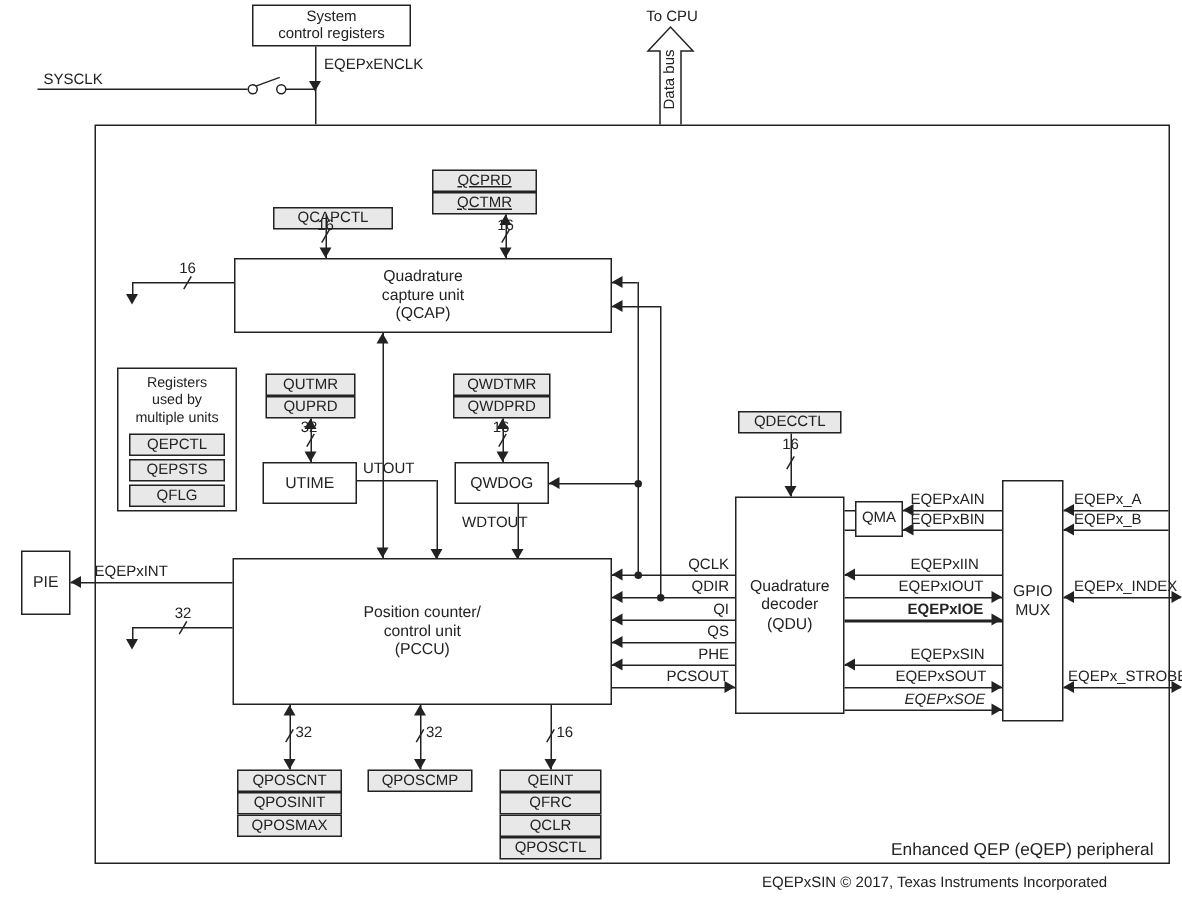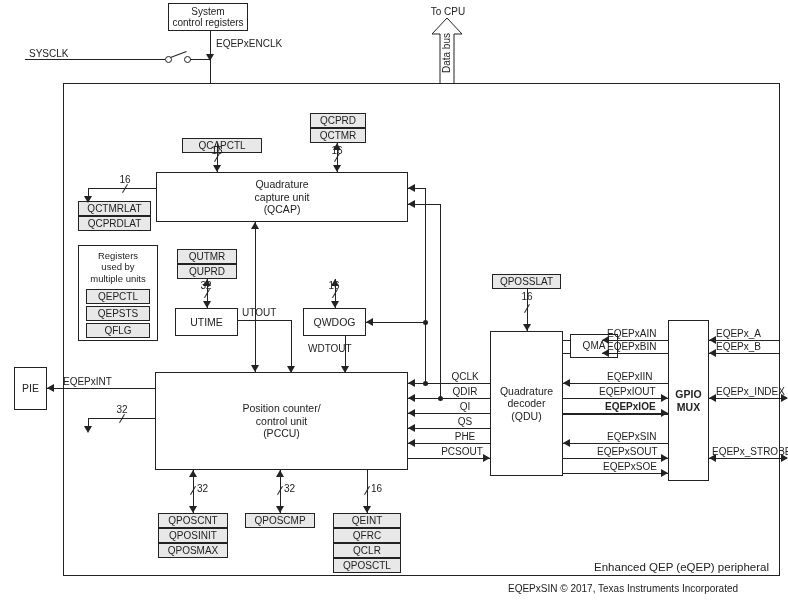--- a/index.html
+++ b/index.html
@@ -30,41 +30,41 @@
     background: #e8e8e8;
     display: flex;
     align-items: center;
     justify-content: center;
     box-sizing: border-box;
     height: 15px;
     font-size: 10px;
   }
   .reg-abs { position: absolute; }
   .label { position: absolute; font-size: 10px; }
-  .label-r { text-align: center; }
+  .label-r { text-align: right; }
   .label-c { text-align: center; }
   .vtext { writing-mode: vertical-rl; transform: rotate(180deg); }
   .copyright { position: absolute; font-size: 10px; }
   
   .hline { position: absolute; height: 1px; background: #222; }
   .vline { position: absolute; width: 1px; background: #222; }
   .dot  { position: absolute; width: 5px; height: 5px; border-radius: 50%; background: #222; }
   .arrow-r { position: absolute; width: 0; height: 0; border-top: 4px solid transparent; border-bottom: 4px solid transparent; border-left: 7px solid #222; }
   .arrow-l { position: absolute; width: 0; height: 0; border-top: 4px solid transparent; border-bottom: 4px solid transparent; border-right: 7px solid #222; }
   .arrow-d { position: absolute; width: 0; height: 0; border-left: 4px solid transparent; border-right: 4px solid transparent; border-top: 7px solid #222; }
   .arrow-u { position: absolute; width: 0; height: 0; border-left: 4px solid transparent; border-right: 4px solid transparent; border-bottom: 7px solid #222; }
   .open-circle { position: absolute; width:7px; height:7px; border:1px solid #222; border-radius:50%; background:#fff; box-sizing:border-box; }
   .slash { position: absolute; width: 10px; height: 1px; background: #222; transform: rotate(-60deg); }
 </style>
 </head>
 <body>
 
 <div class="stage">
 
-  <div class="box" style="left:168px; top:3px; width:80px; height:28px; font-size:10px; line-height:1.1;">
+  <div class="box" style="left:168px; top:3px; width:106px; height:28px; font-size:10px; line-height:1.1;">
     <span style="white-space:pre-line;">System
 control registers</span>
   </div>
   <div class="vline" style="left:210px; top:31px; height:52px;"></div>
   <div class="arrow-d" style="left:206px; top:54px;"></div>
   <div class="label" style="left:216px; top:38px;">EQEPxENCLK</div>
 
   <div class="label" style="left:29px; top:48px;">SYSCLK</div>
   <div class="hline" style="left:25px; top:59px; width:140px;"></div>
   <div class="open-circle" style="left:165px; top:56px;"></div>
@@ -89,42 +89,34 @@
   </div>
 
   <div class="reg reg-abs" style="left:182px; top:138px; width:80px;">
       <span>QCAPCTL</span>
     </div>
   <div class="label label-c" style="left:208px; top:145px; width:18px;">16</div>
   <div class="vline" style="left:217px; top:143px; height:29px;"></div>
   <div class="slash" style="left:212px; top:157px;"></div>
   <div class="arrow-d" style="left:213px; top:165px;"></div>
 
-  <div style="position:absolute; left:310px; top:113px; width:56px;">
+  <div style="position:absolute; left:288px; top:113px; width:70px;text-decoration:underline;">
     <div class="reg">
         <span>QCPRD</span>
       </div>
     <div class="reg">
         <span>QCTMR</span>
       </div>
   </div>
   <div class="label label-c" style="left:328px; top:145px; width:18px;">16</div>
   <div class="vline" style="left:337px; top:143px; height:29px;"></div>
   <div class="slash" style="left:332px; top:157px;"></div>
   <div class="arrow-d" style="left:333px; top:165px;"></div>
   <div class="arrow-u" style="left:333px; top:143px;"></div>
 
-  <div style="position:absolute; left:78px; top:201px; width:73px;">
-    <div class="reg">
-        <span>QCTMRLAT</span>
-      </div>
-    <div class="reg">
-        <span>QCPRDLAT</span>
-      </div>
-  </div>
   <div class="hline" style="left:88px; top:188px; width:68px;"></div>
   <div class="vline" style="left:88px; top:188px; height:13px;"></div>
   <div class="slash" style="left:120px; top:188px;"></div>
   <div class="label label-c" style="left:115px; top:174px; width:20px;">16</div>
   <div class="arrow-d" style="left:84px; top:196px;"></div>
 
   <div class="box" style="left:175px; top:308px; width:63px; height:28px;">
     <span>UTIME</span>
   </div>
   <div style="position:absolute; left:177px; top:249px; width:60px;">
@@ -141,20 +133,28 @@
   <div class="arrow-d" style="left:203px; top:301px;"></div>
   <div class="arrow-u" style="left:203px; top:279px;"></div>
   <div class="label" style="left:242px; top:307px;">UTOUT</div>
   <div class="hline" style="left:238px; top:320px; width:53px;"></div>
   <div class="vline" style="left:291px; top:320px; height:52px;"></div>
   <div class="arrow-d" style="left:287px; top:366px;"></div>
 
   <div class="box" style="left:303px; top:308px; width:63px; height:28px;">
     <span>QWDOG</span>
   </div>
+  <div style="position:absolute; left:302px; top:249px; width:65px;">
+    <div class="reg">
+        <span>QWDTMR</span>
+      </div>
+    <div class="reg">
+        <span>QWDPRD</span>
+      </div>
+  </div>
   <div class="label label-c" style="left:325px; top:280px; width:18px;">16</div>
   <div class="vline" style="left:335px; top:279px; height:29px;"></div>
   <div class="slash" style="left:330px; top:293px;"></div>
   <div class="arrow-d" style="left:331px; top:301px;"></div>
   <div class="arrow-u" style="left:331px; top:279px;"></div>
   <div class="label" style="left:308px; top:343px;">WDTOUT</div>
   <div class="vline" style="left:345px; top:336px; height:36px;"></div>
   <div class="arrow-d" style="left:341px; top:366px;"></div>
 
   <div class="hline" style="left:366px; top:322px; width:59px;"></div>
@@ -239,28 +239,28 @@
   <div class="slash" style="left:362px; top:490px;"></div>
   <div class="label" style="left:371px; top:483px;">16</div>
   <div class="arrow-d" style="left:363px; top:506px;"></div>
 
   <div class="box" style="left:490px; top:331px; width:73px; height:145px;">
     <span style="white-space:pre-line;">Quadrature
 decoder
 (QDU)</span>
   </div>
   <div class="reg reg-abs" style="left:492px; top:274px; width:69px;">
-      <span>QPOSSLAT</span>
+      <span>QDECCTL</span>
     </div>
   <div class="label label-c" style="left:518px; top:291px; width:18px;">16</div>
   <div class="vline" style="left:527px; top:289px; height:42px;"></div>
   <div class="slash" style="left:522px; top:308px;"></div>
   <div class="arrow-d" style="left:523px; top:324px;"></div>
 
-  <div class="box" style="left:570px; top:334px; width:48px; height:24px; font-size:10px;">
+  <div class="box" style="left:570px; top:334px; width:32px; height:24px; font-size:10px;">
     <span>QMA</span>
   </div>
   <div class="hline" style="left:563px; top:340px; width:7px;"></div>
   <div class="hline" style="left:563px; top:353px; width:7px;"></div>
 
   <div class="label label-r" style="left:444px; top:371px; width:42px;">QCLK</div>
   <div class="hline" style="left:408px; top:383px; width:82px;"></div>
   <div class="arrow-l" style="left:408px; top:379px;"></div>
 
   <div class="label label-r" style="left:444px; top:386px; width:42px;">QDIR</div>
@@ -318,26 +318,26 @@
   <div class="arrow-r" style="left:661px; top:409px;"></div>
 
   <div class="label" style="left:607px; top:431px;">EQEPxSIN</div>
   <div class="hline" style="left:563px; top:443px; width:105px;"></div>
   <div class="arrow-l" style="left:563px; top:439px;"></div>
 
   <div class="label" style="left:597px; top:446px;">EQEPxSOUT</div>
   <div class="hline" style="left:563px; top:458px; width:105px;"></div>
   <div class="arrow-r" style="left:661px; top:454px;"></div>
 
-  <div class="label" style="left:603px; top:461px;">EQEPxSOE</div>
+  <div class="label" style="left:603px; top:461px;font-style:italic;">EQEPxSOE</div>
   <div class="hline" style="left:563px; top:473px; width:105px;"></div>
   <div class="arrow-r" style="left:661px; top:469px;"></div>
 
   <div class="box" style="left:668px; top:320px; width:41px; height:161px;">
-    <span style="white-space:pre-line;font-weight:bold;">GPIO
+    <span style="white-space:pre-line;">GPIO
 MUX</span>
   </div>
 
   <div class="label" style="left:716px; top:328px;">EQEPx_A</div>
   <div class="hline" style="left:709px; top:340px; width:70px;"></div>
   <div class="arrow-l" style="left:709px; top:336px;"></div>
 
   <div class="label" style="left:716px; top:341px;">EQEPx_B</div>
   <div class="hline" style="left:709px; top:353px; width:70px;"></div>
   <div class="arrow-l" style="left:709px; top:349px;"></div>

